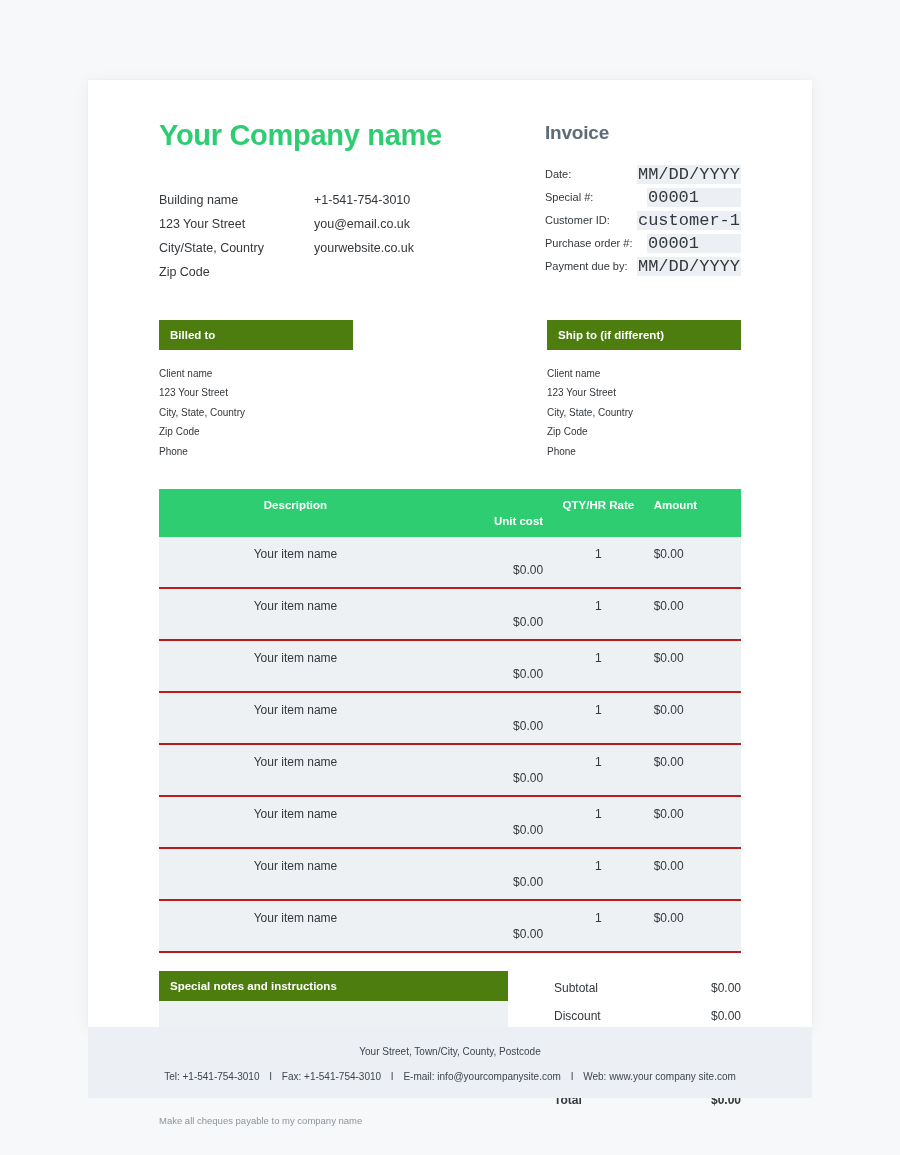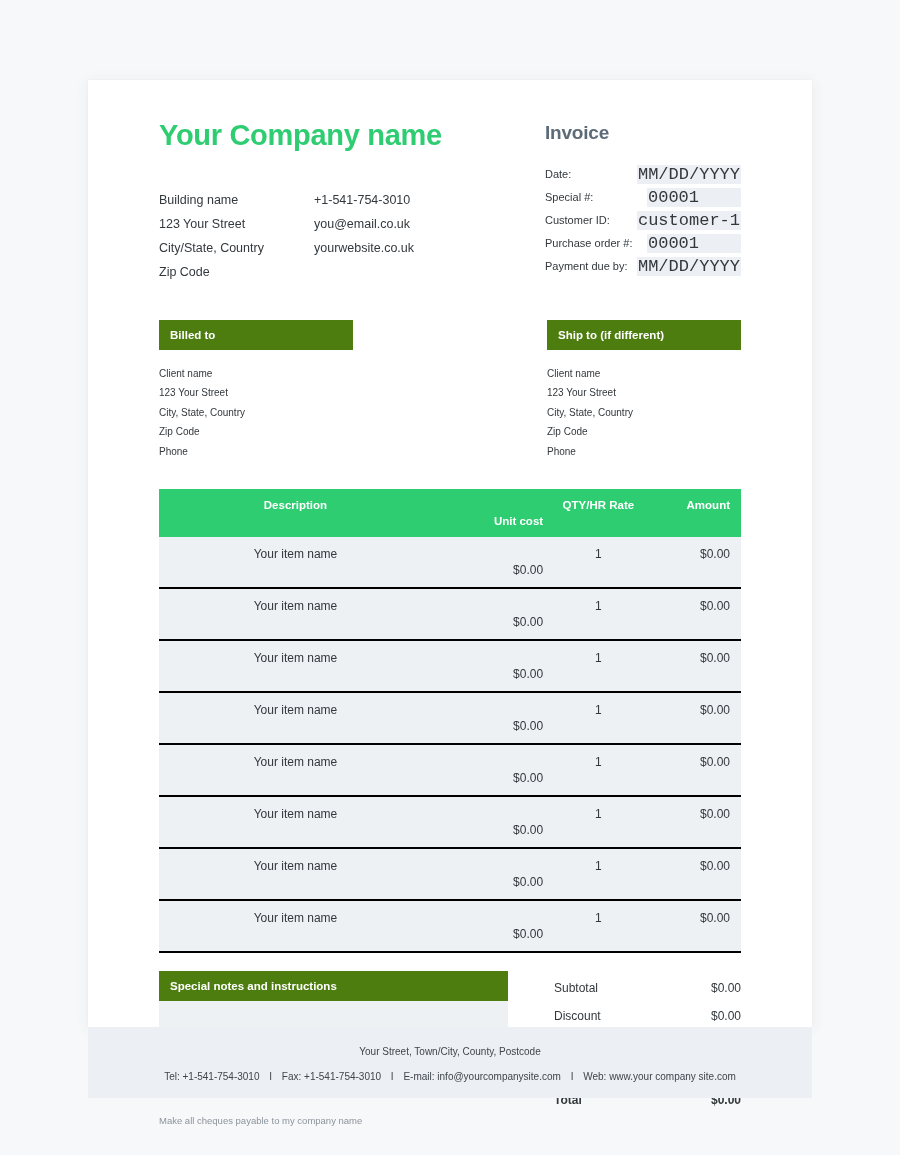--- a/index.html
+++ b/index.html
@@ -101,27 +101,27 @@
     color: #ffffff;
     font-size: 11.5px;
     font-weight: bold;
   }
   .items-head .cell { padding: 9px 0; line-height: 14px; }
   .items-row {
     display: flex;
     background: #eef1f4;
     font-size: 12px;
     color: #33383c;
-    border-bottom: 2px solid #000000;
+    border-bottom: 2px solid #b91c1c;
   }
   .items-row .cell { padding: 10px 0; line-height: 14px; }
   .c-desc  { width: 45%; padding-left: 11px !important; text-align: center; }
   .c-unit  { width: 21%; text-align: right; margin-top: 16px; }
   .c-qty   { width: 19%; text-align: center; }
-  .c-amt   { width: 15%; text-align: right; padding-right: 11px !important; }
+  .c-amt   { width: 15%; text-align: left; padding-right: 11px !important; }
 
   
   .lower { display: flex; justify-content: space-between; margin-top: 18px; }
   .notes { width: 349px; }
   .notes-body { background: #eef1f4; height: 96px; }
   .cheque-note {
     margin-top: 17px;
     font-size: 9.5px;
     color: #8b949c;
     line-height: 13px;

